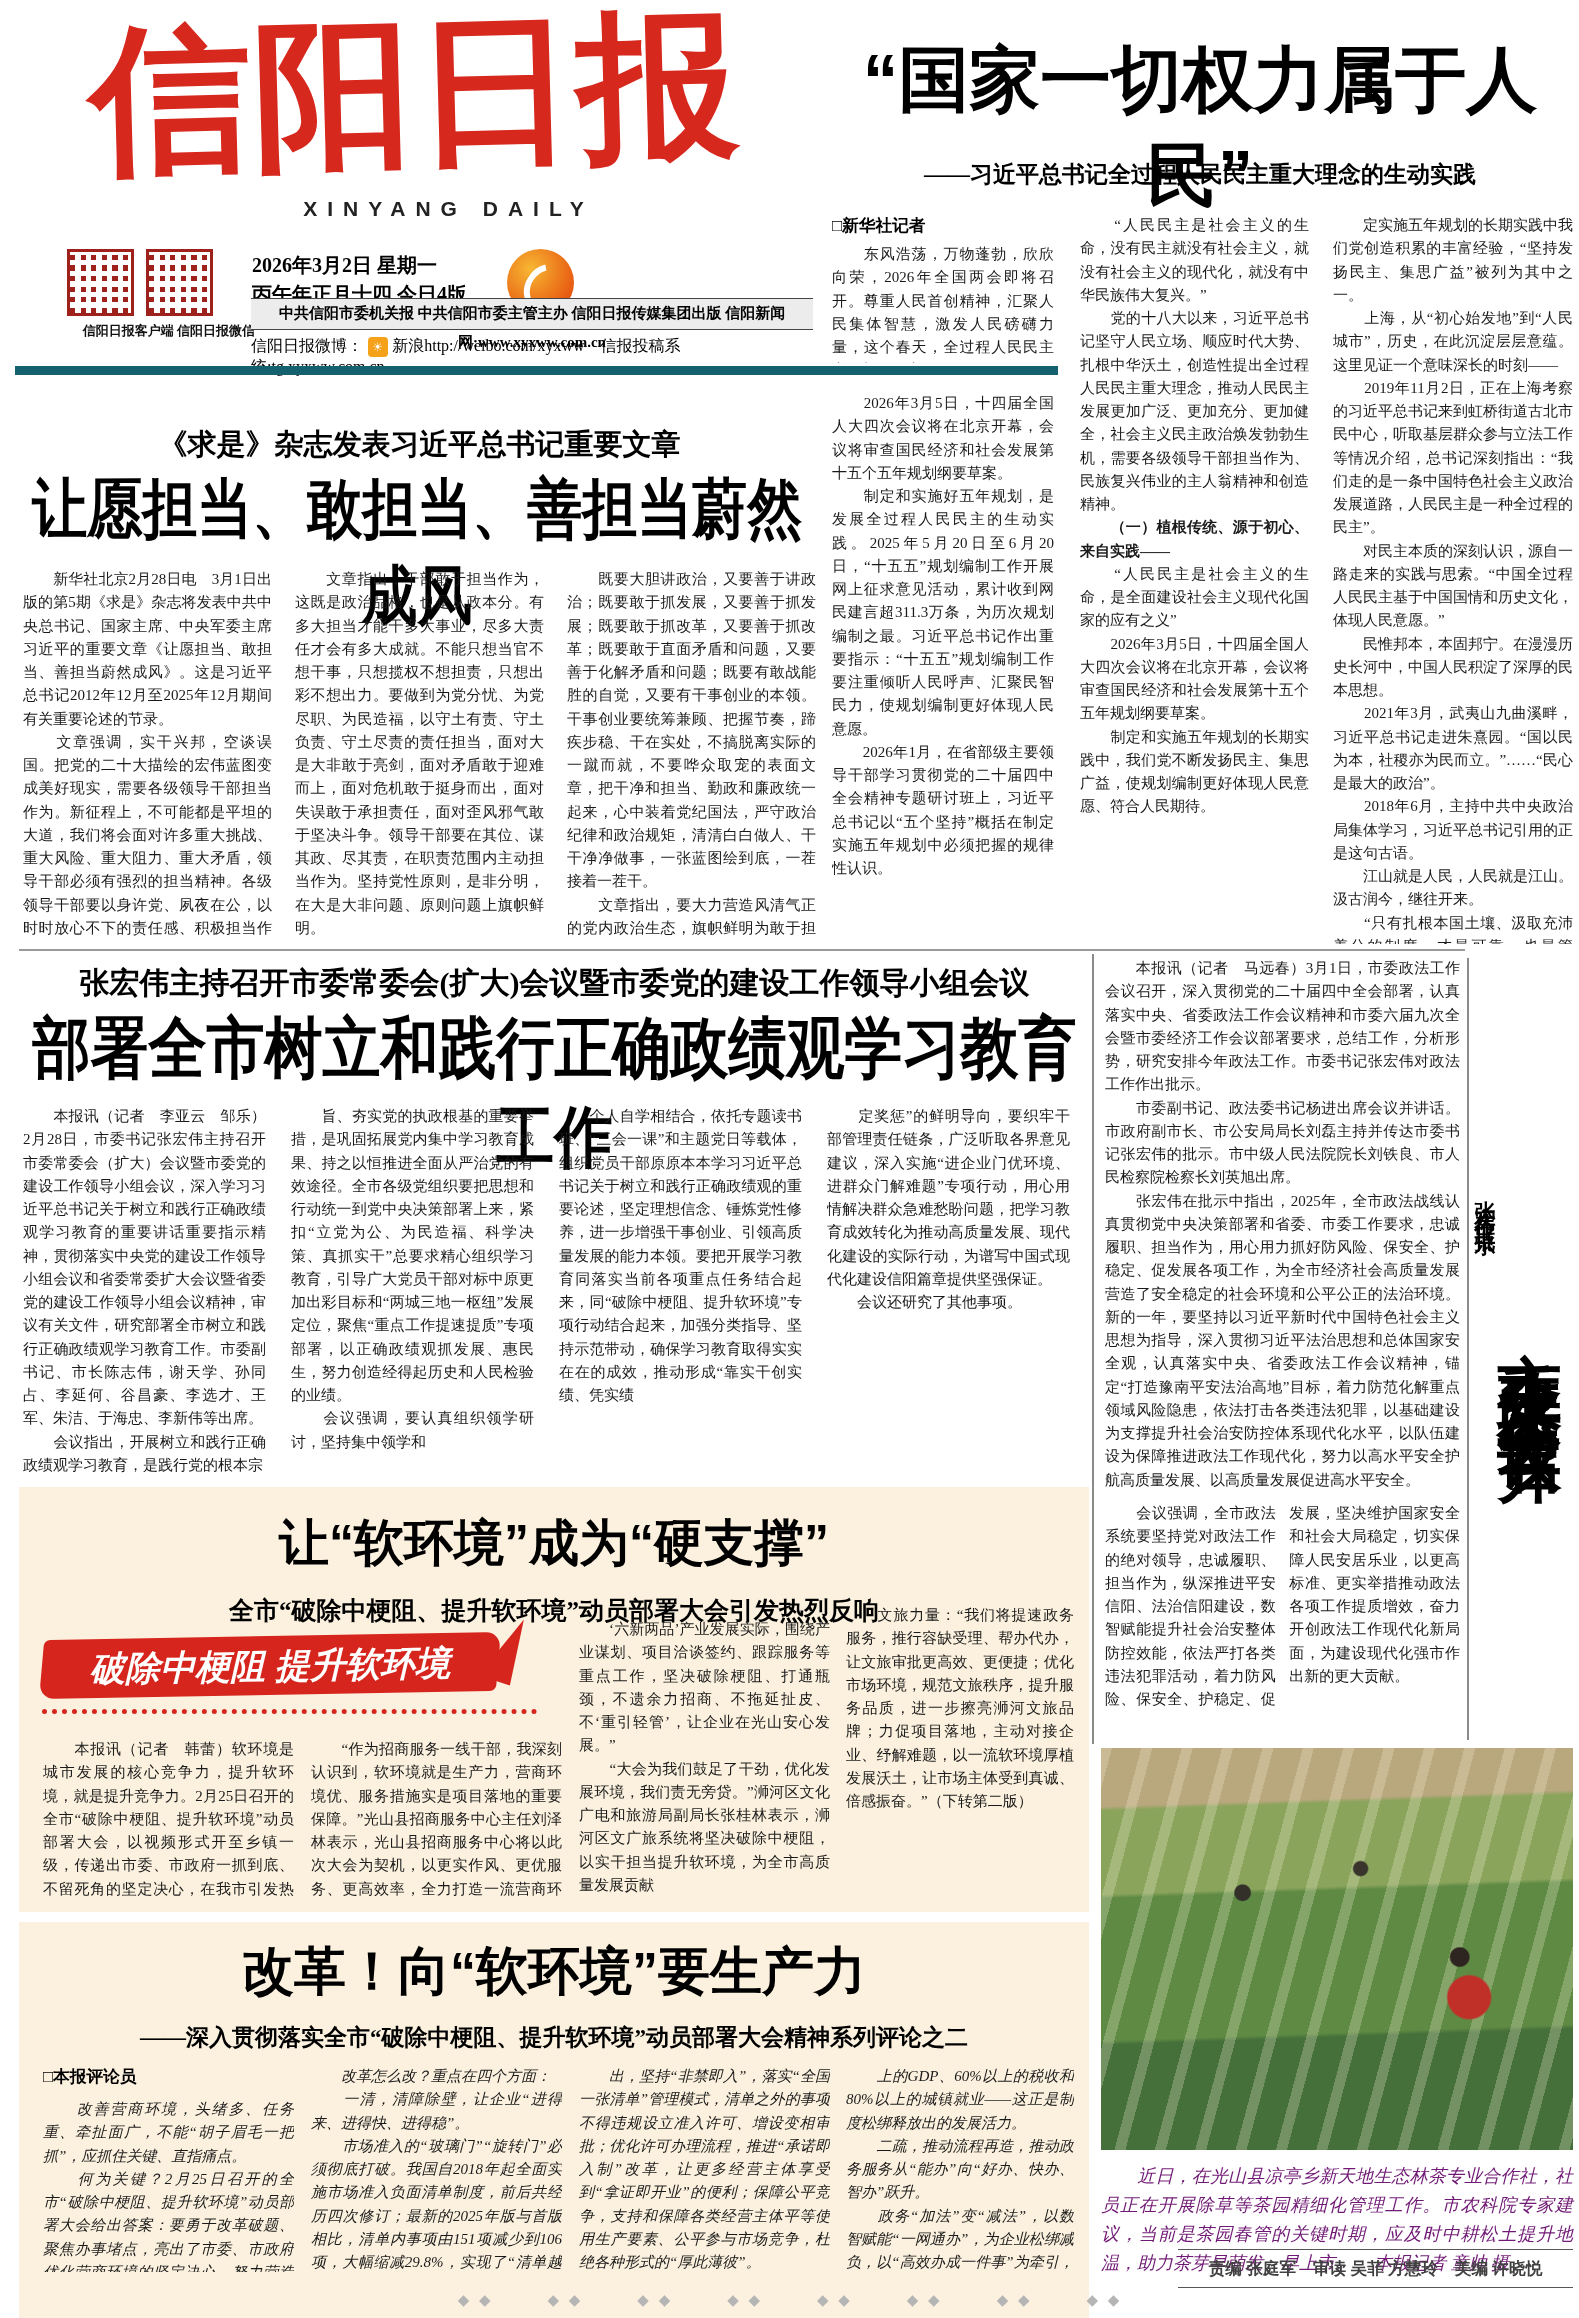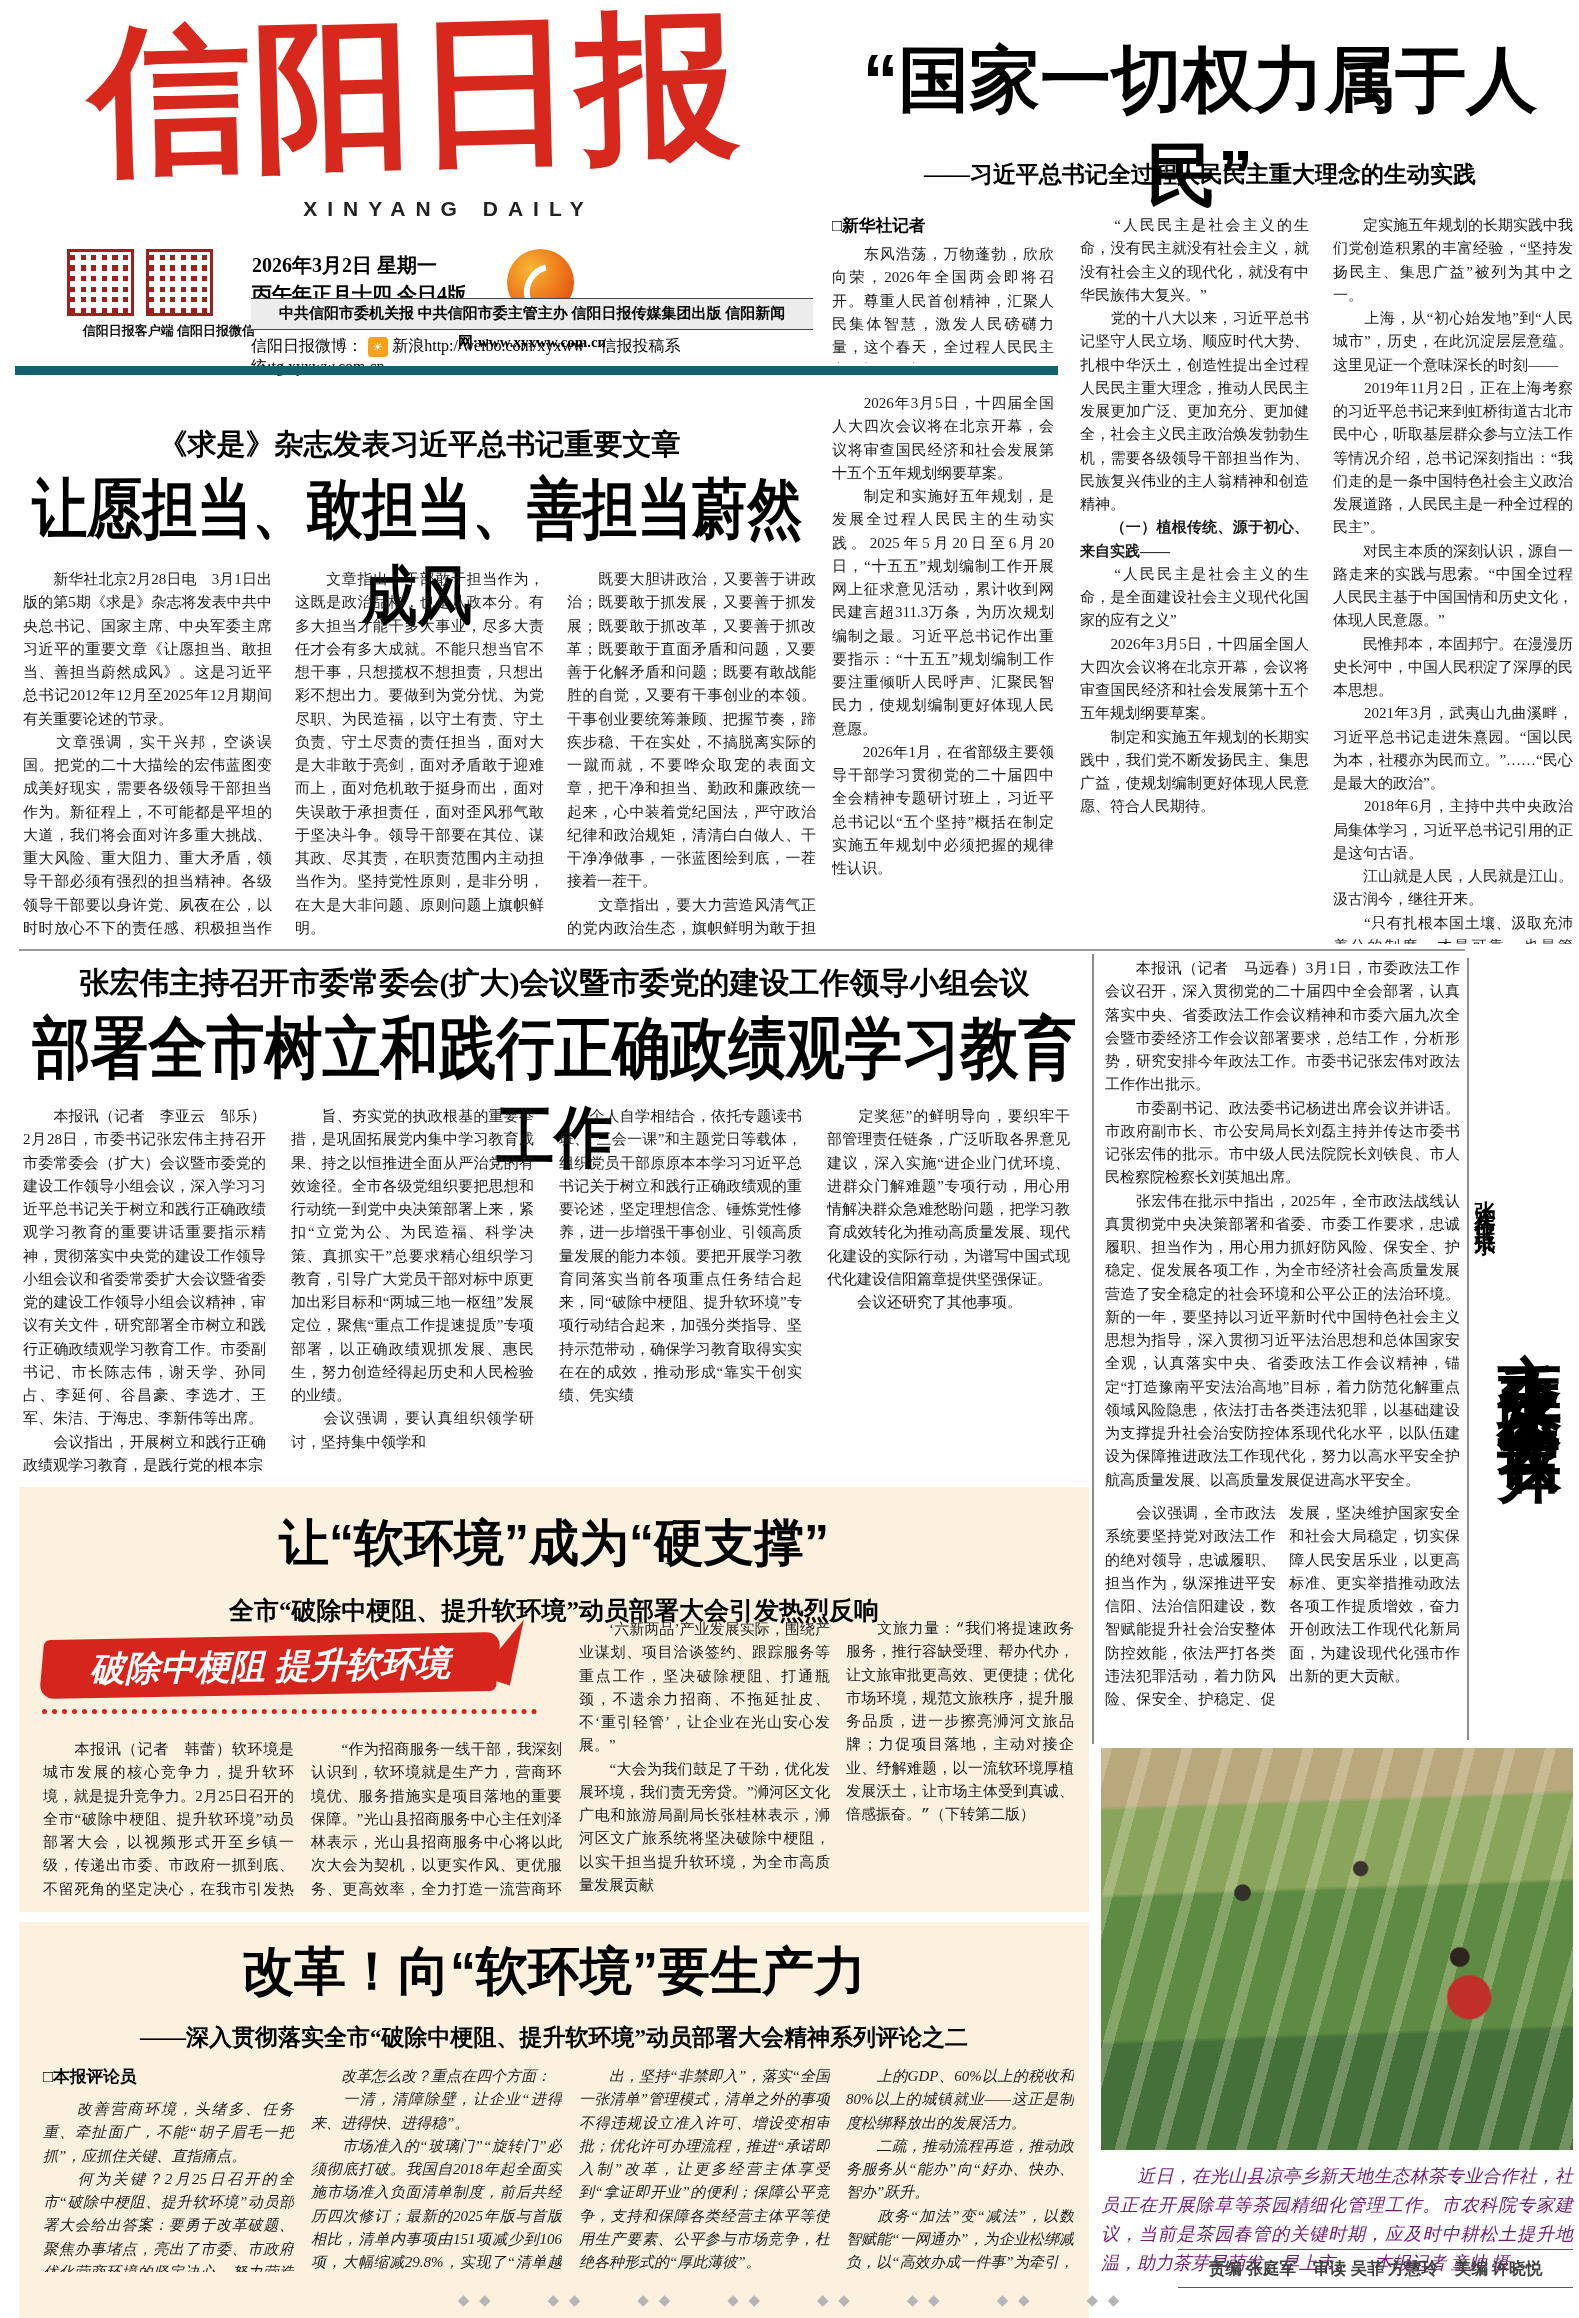--- a/index.html
+++ b/index.html
@@ -158,21 +158,21 @@
     <div class="abs banner" style="left:23px;top:149px;width:456px;height:59px;">
       <div class="banner-text">破除中梗阻 提升软环境</div>
     </div>
     <div class="abs banner-arrow" style="left:469px;top:128px;"></div>
     <div class="abs dotted-red" style="left:23px;top:222px;width:495px;"></div>
 
     <div class="abs body-text" style="left:24px;top:251px;width:251px;height:158px;">　　本报讯（记者　韩蕾）软环境是城市发展的核心竞争力，提升软环境，就是提升竞争力。2月25日召开的全市“破除中梗阻、提升软环境”动员部署大会，以视频形式开至乡镇一级，传递出市委、市政府一抓到底、不留死角的坚定决心，在我市引发热烈反响。</div>
     <div class="abs body-text" style="left:292px;top:251px;width:251px;height:158px;">　　“作为招商服务一线干部，我深刻认识到，软环境就是生产力，营商环境优、服务措施实是项目落地的重要保障。”光山县招商服务中心主任刘泽林表示，光山县招商服务中心将以此次大会为契机，以更实作风、更优服务、更高效率，全力打造一流营商环境。“我们将结合光山县</div>
     <div class="abs body-text" style="left:560px;top:131px;width:251px;height:278px;">　　‘六新两品’产业发展实际，围绕产业谋划、项目洽谈签约、跟踪服务等重点工作，坚决破除梗阻、打通瓶颈，不遗余力招商、不拖延扯皮、不‘重引轻管’，让企业在光山安心发展。”
 　　“大会为我们鼓足了干劲，优化发展环境，我们责无旁贷。”浉河区文化广电和旅游局副局长张桂林表示，浉河区文广旅系统将坚决破除中梗阻，以实干担当提升软环境，为全市高质量发展贡献</div>
-    <div class="abs body-text" style="left:827px;top:131px;width:228px;height:278px;font-family:Liberation Mono, monospace;">　　文旅力量：“我们将提速政务服务，推行容缺受理、帮办代办，让文旅审批更高效、更便捷；优化市场环境，规范文旅秩序，提升服务品质，进一步擦亮浉河文旅品牌；力促项目落地，主动对接企业、纾解难题，以一流软环境厚植发展沃土，让市场主体受到真诚、倍感振奋。”（下转第二版）</div>
+    <div class="abs body-text" style="left:827px;top:117px;width:228px;height:278px;">　　文旅力量：“我们将提速政务服务，推行容缺受理、帮办代办，让文旅审批更高效、更便捷；优化市场环境，规范文旅秩序，提升服务品质，进一步擦亮浉河文旅品牌；力促项目落地，主动对接企业、纾解难题，以一流软环境厚植发展沃土，让市场主体受到真诚、倍感振奋。”（下转第二版）</div>
   </div>
 
   <div class="abs cream-box" style="left:19px;top:1922px;width:1070px;height:439px;">
     <div class="headline" style="margin-top:15px;font-size:52px;">改革！向“软环境”要生产力</div>
     <div class="kicker" style="margin-top:15px;font-size:23px;font-family:'Liberation Serif',serif;">——深入贯彻落实全市“破除中梗阻、提升软环境”动员部署大会精神系列评论之二</div>
 
     <div class="abs" style="left:24px;top:143px;width:251px;height:207px;overflow:hidden;">
       <div class="byline">□本报评论员</div>
       <div class="body-text kaiti" style="margin-top:10px;">　　改善营商环境，头绪多、任务重、牵扯面广，不能“胡子眉毛一把抓”，应抓住关键、直指痛点。
 　　何为关键？2月25日召开的全市“破除中梗阻、提升软环境”动员部署大会给出答案：要勇于改革破题、聚焦办事堵点，亮出了市委、市政府优化营商环境的坚定决心，努力营造公平、透明、可预期的发展环境。</div>

